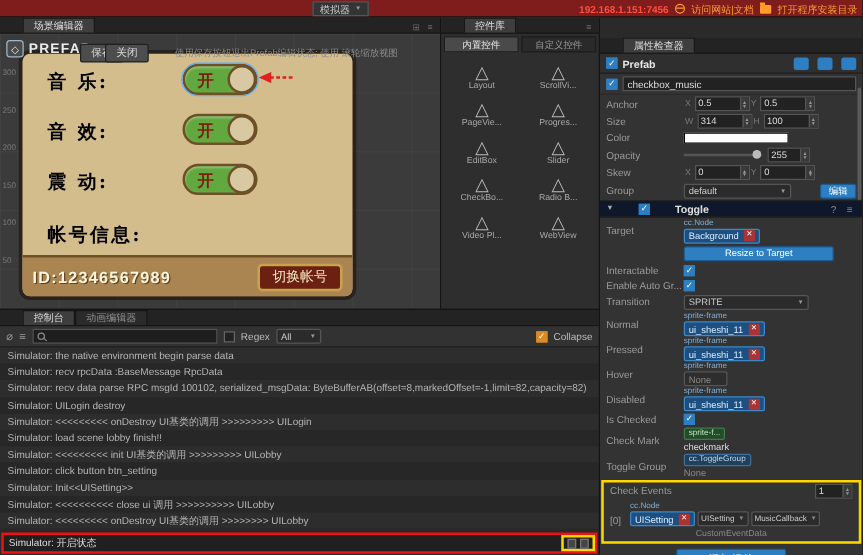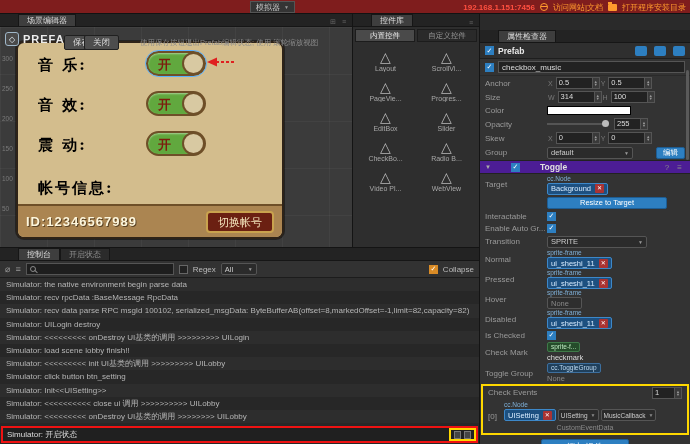--- a/index.html
+++ b/index.html
@@ -119,21 +119,21 @@
   .prefab-label { color:#e8e8e8; font-size:8.5px; font-weight:bold; }
   .pf-ico { width:12px; height:10px; background:#2d7fc1; border-radius:2px; margin-left:3px; }
   .node-row { height:17px; display:flex; align-items:center; gap:4px; padding:0 5px; border-bottom:1px solid #2a2a2a; }
   .text-input { flex:1; height:12px; background:#222; border:1px solid #555; font-size:8px; color:#ddd;
     padding:0 3px; line-height:11px; white-space:nowrap; overflow:hidden; }
   .swatch { width:84px; height:9px; background:#ffffff; border:1px solid #000; }
   .slider { position:relative; height:2px; background:#555; width:62px; margin-right:5px; }
   .slider .thumb { position:absolute; right:0; top:-3px; width:7px; height:7px; border-radius:50%; background:#bbb; }
   .blue-btn { height:12px; background:#2d7fc1; border:1px solid #1d5d94; border-radius:2px; color:#fff;
     font-size:7.5px; line-height:10px; padding:0 6px; white-space:nowrap; }
-  .comp-header { height:14px; background:#4c1d95; border-top:1px solid #222; border-bottom:1px solid #222;
+  .comp-header { height:14px; background:#0f172a; border-top:1px solid #222; border-bottom:1px solid #222;
     display:flex; align-items:center; gap:20px; padding:0 5px; flex-shrink:0; }
   .caret { font-size:6px; color:#aaa; }
   .comp-title { font-size:8.5px; color:#e0e0e0; font-weight:bold; }
   .comp-icons { margin-left:auto; color:#888; font-size:8px; letter-spacing:3px; }
   .refcol { display:flex; flex-direction:column; justify-content:center; min-width:0; }
   .tag { font-size:6.5px; color:#7fb0d8; line-height:8px; }
   .chip { display:flex; align-items:center; height:12px; background:#1d5080; border:1px solid #3d88c9;
     border-radius:2px; padding:0 3px; font-size:7.5px; color:#d8ecff; max-width:128px; white-space:nowrap; }
   .chip .x { width:9px; height:9px; background:#a33; color:#fff; font-size:6px; line-height:9px;
     text-align:center; border-radius:1px; margin-left:4px; flex-shrink:0; }
@@ -279,21 +279,21 @@
         </div>
     </div>
   </div>
 
   <div class="console-panel">
     <div class="tabbar">
       <div class="tab active">
         <span>控制台</span>
       </div>
       <div class="tab">
-        <span>开启状态</span>
+        <span>动画编辑器</span>
       </div>
     </div>
     <div class="filterbar">
       <span class="icon-btn">⌀</span>
       <span class="icon-btn">≡</span>
       <div class="search">
         <span class="mag"></span>
         <input value="" style="">
       </div>
       <span class="cb">✓</span>

